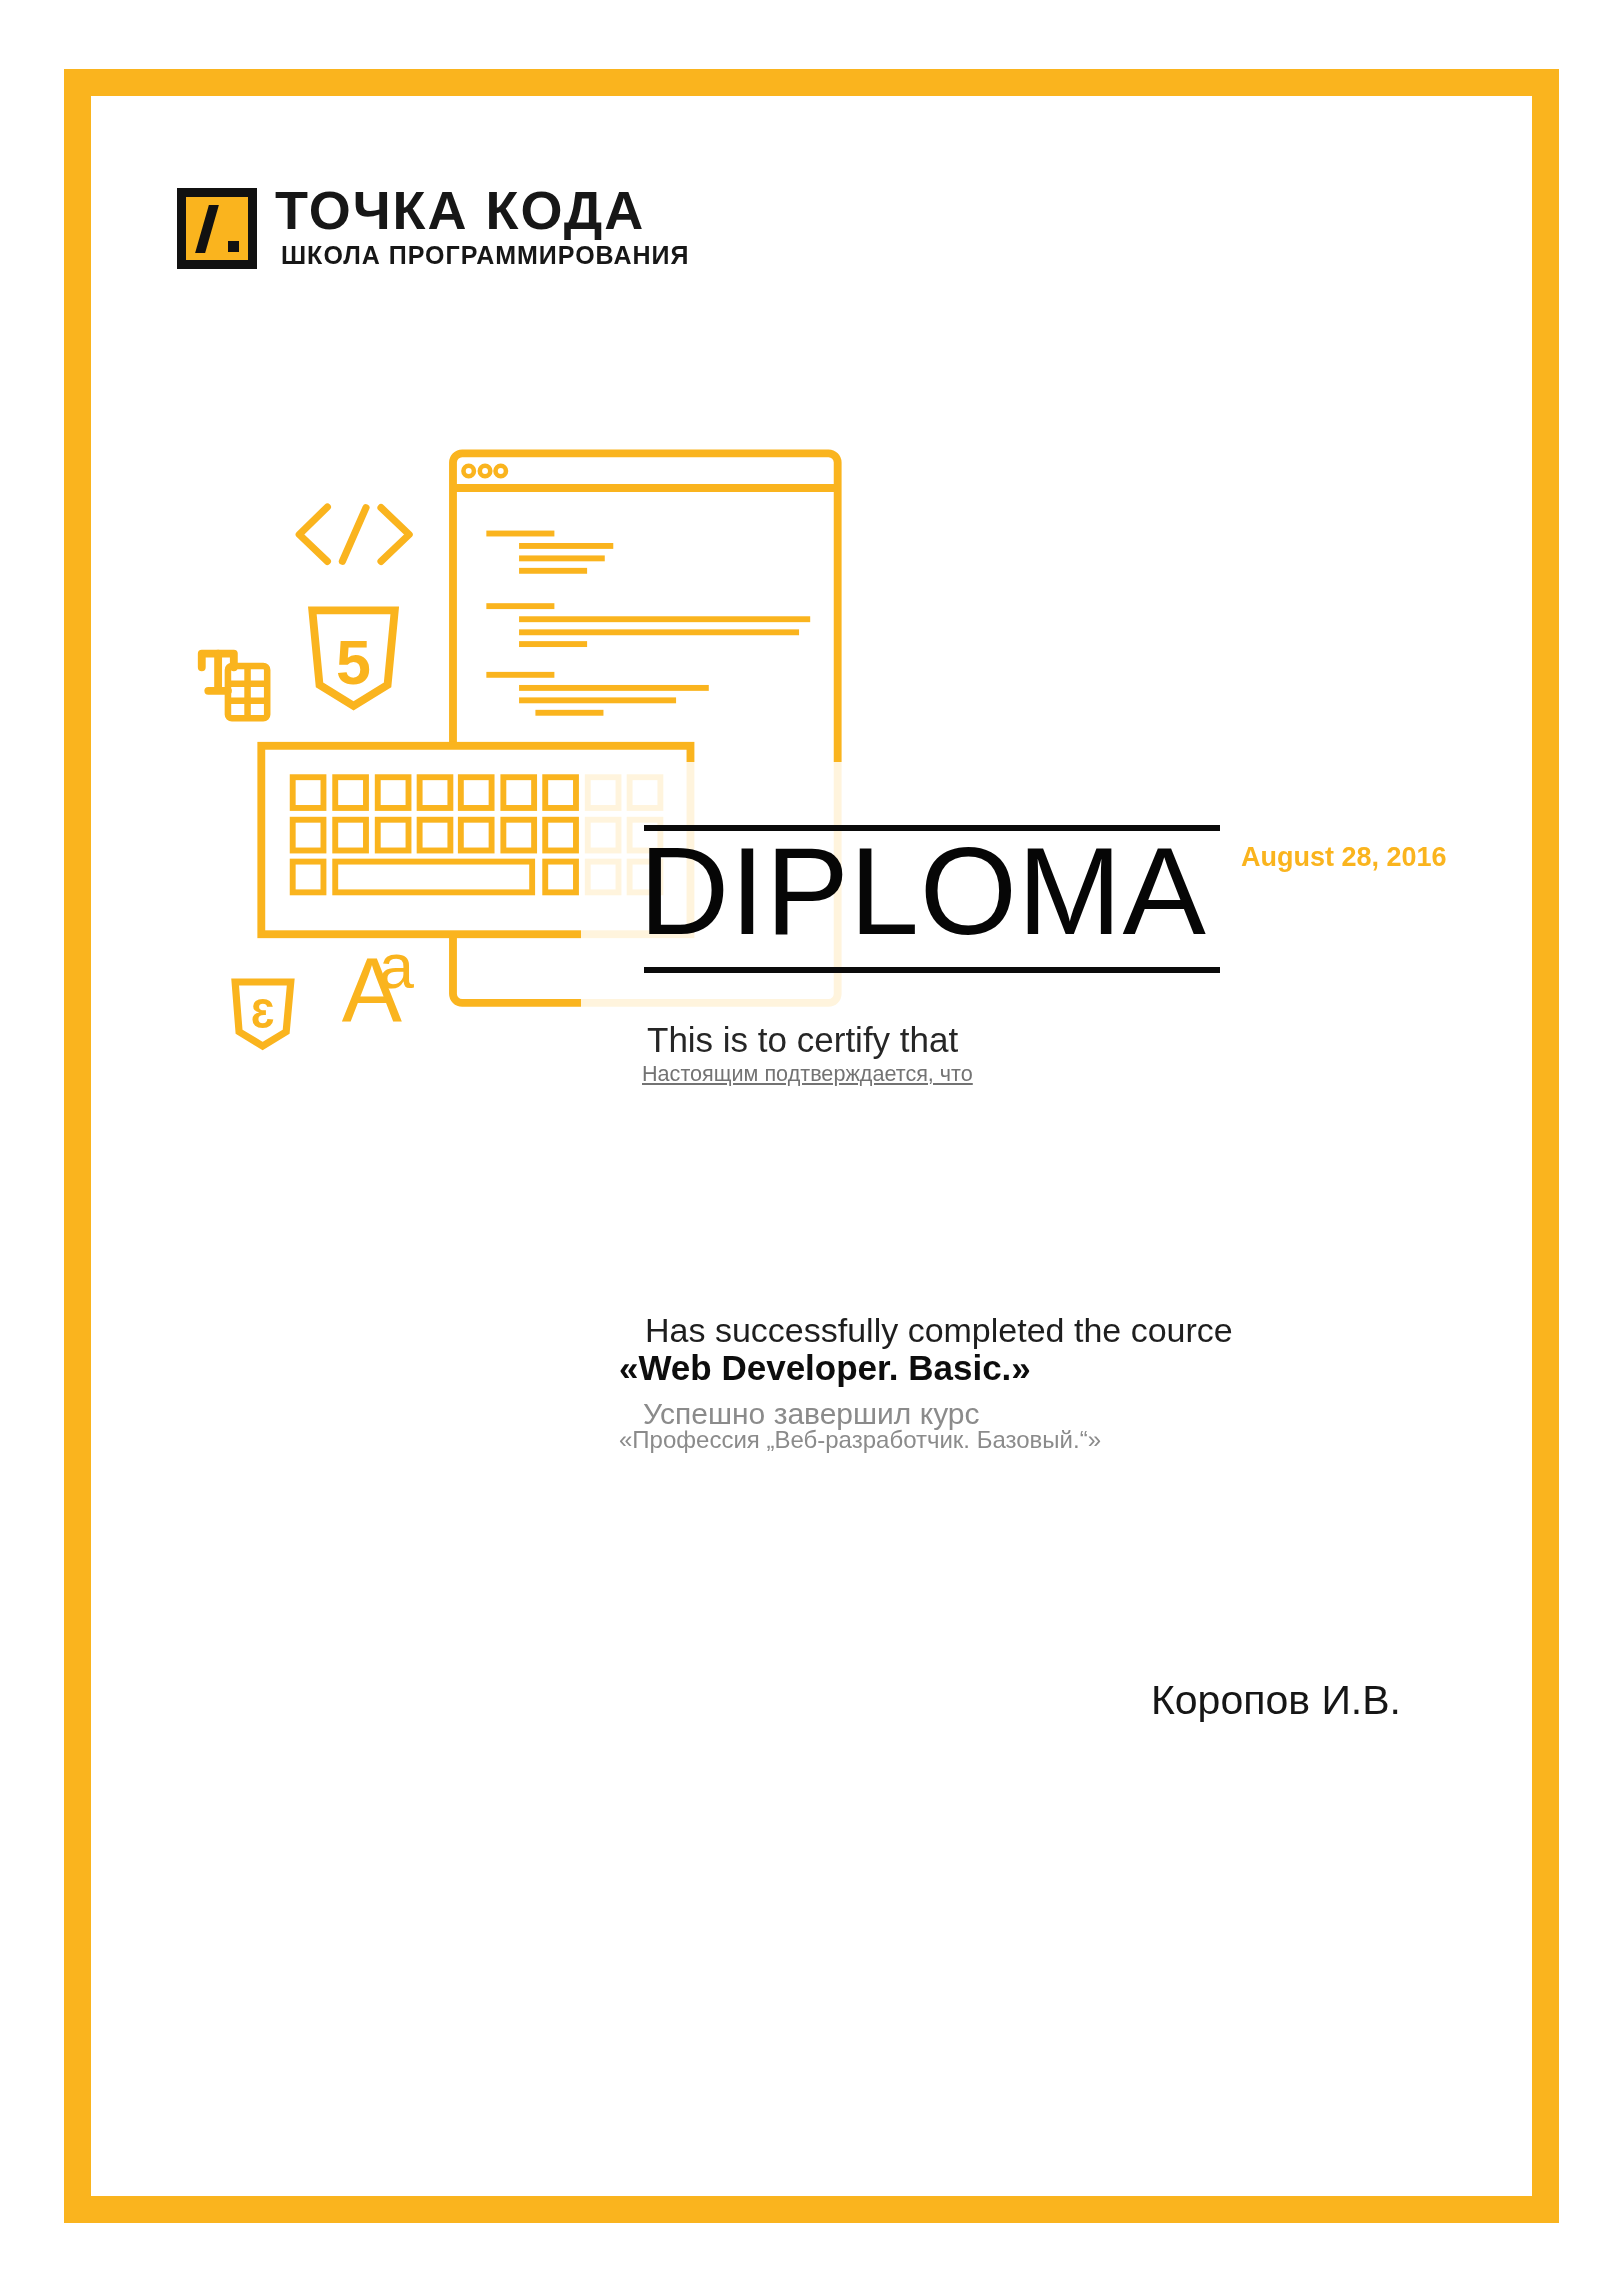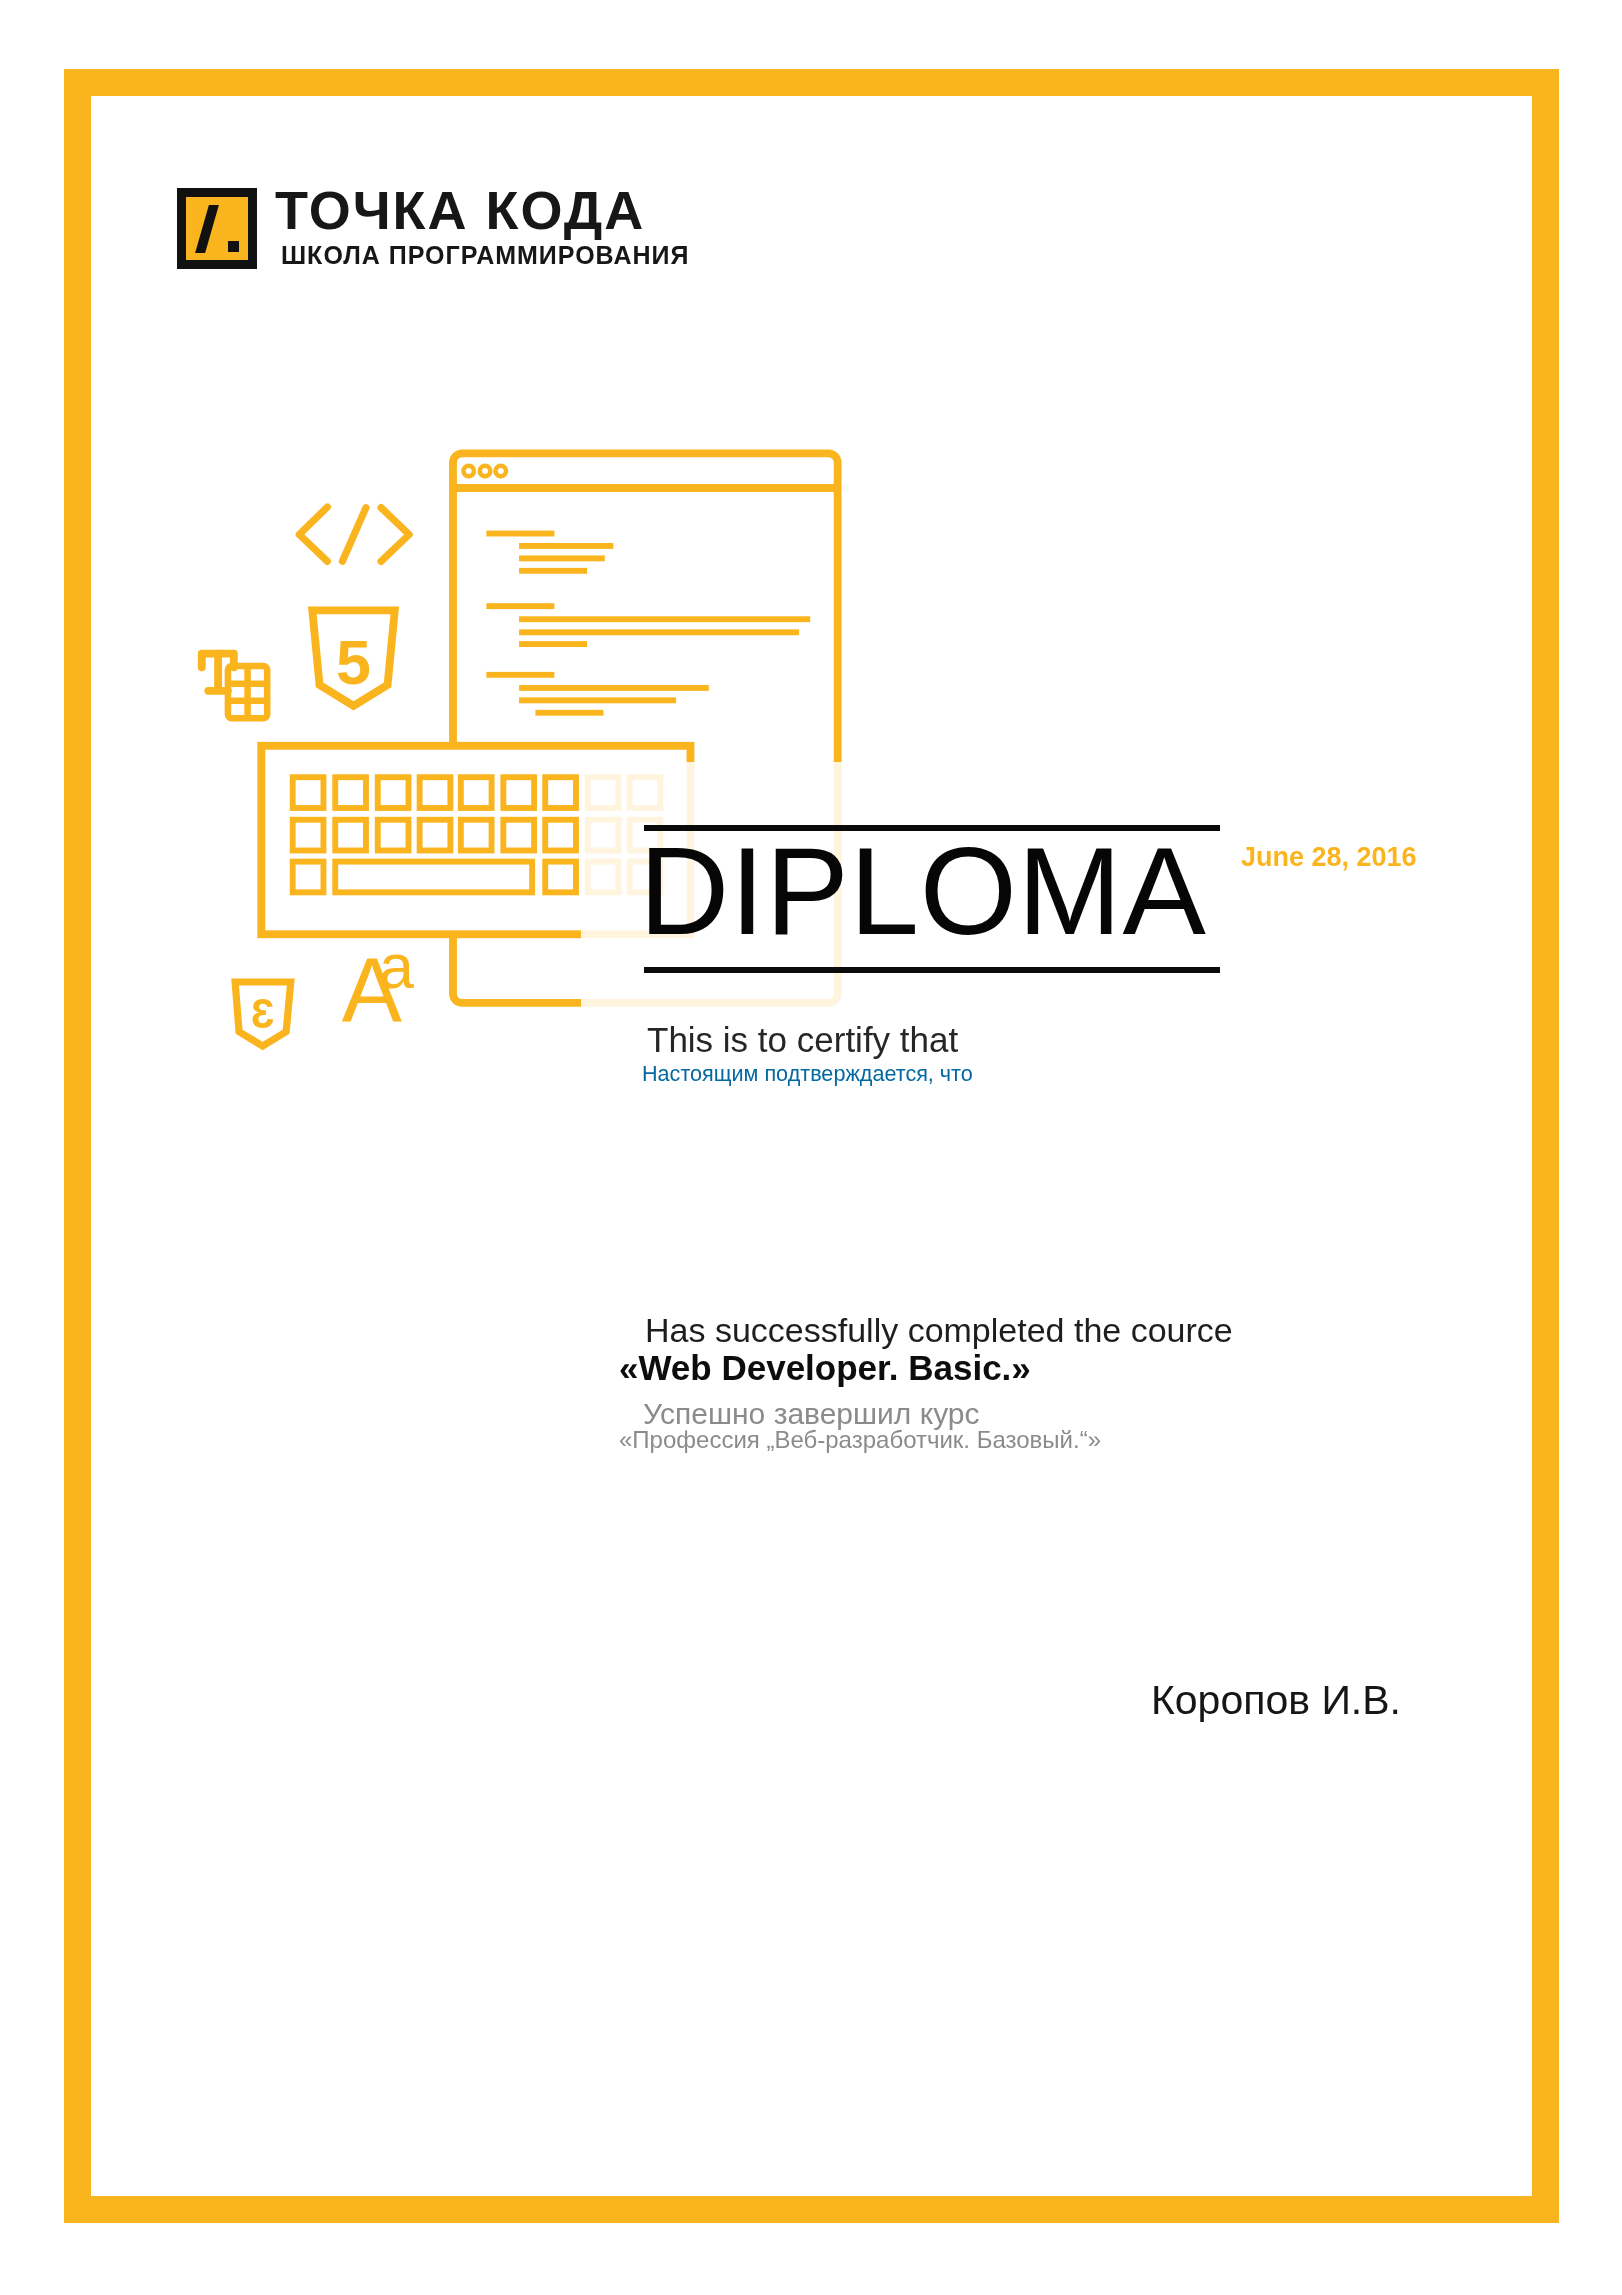--- a/index.html
+++ b/index.html
@@ -35,21 +35,21 @@
   
   .rule{position:absolute;background:#0a0a0a;height:5.9px;width:576px;left:644px;}
   .rule-top{top:825px;}
   .rule-bottom{top:967px;}
   .diploma-title{position:absolute;left:639px;top:828px;font-size:125px;font-weight:400;
                  letter-spacing:0.7px;color:#060606;line-height:1;white-space:nowrap;}
   .diploma-date{position:absolute;left:1241px;top:844px;font-size:27px;font-weight:700;
                 color:#FAB41E;line-height:1;white-space:nowrap;}
 
   .certify-en{position:absolute;left:647px;top:1022px;font-size:35px;color:#262626;line-height:1;white-space:nowrap;}
-  .certify-ru{position:absolute;left:642px;top:1063px;font-size:21.6px;color:#0369a1;line-height:1;white-space:nowrap;}
+  .certify-ru{position:absolute;left:642px;top:1063px;font-size:21.6px;color:#737373;line-height:1;white-space:nowrap;text-decoration:underline;}
 
   .completed-en{position:absolute;left:645px;top:1313px;font-size:34px;color:#1e1e1e;line-height:1;white-space:nowrap;}
   .course-en{position:absolute;left:619px;top:1350px;font-size:35px;font-weight:700;color:#0d0d0d;line-height:1;white-space:nowrap;}
   .completed-ru{position:absolute;left:643px;top:1399px;font-size:30px;color:#8B8B8B;line-height:1;white-space:nowrap;}
   .course-ru{position:absolute;left:619px;top:1428px;font-size:24px;color:#8B8B8B;line-height:1;white-space:nowrap;}
 
   .sig-role{position:absolute;left:174px;top:1727px;font-size:41px;font-weight:700;color:#161616;line-height:1;white-space:nowrap;}
   .sig-name{position:absolute;right:222px;top:1680px;font-size:41px;font-weight:400;color:#161616;line-height:1;white-space:nowrap;}
 
   .footer{position:absolute;left:175px;top:2046px;font-size:26px;line-height:35px;color:#8B8B8B;white-space:nowrap;}
@@ -167,21 +167,21 @@
         <text x="579" y="1510" font-size="96" font-weight="400" opacity="0">Aa</text>
         <text x="579" y="1510" font-size="96" font-weight="400">a</text>
       </g>
     </g>
   </svg>
 
   <div class="overlay"></div>
 
   <div class="rule rule-top"></div>
   <div class="diploma-title">DIPLOMA</div>
-  <div class="diploma-date">June 28, 2016</div>
+  <div class="diploma-date">August 28, 2016</div>
   <div class="rule rule-bottom"></div>
 
   <div class="certify-en">This is to certify that</div>
   <div class="certify-ru">Настоящим подтверждается, что</div>
 
   <div class="completed-en">Has successfully completed the cource</div>
   <div class="course-en">«Web Developer. Basic.»</div>
   <div class="completed-ru">Успешно завершил курс</div>
   <div class="course-ru">«Профессия „Веб-разработчик. Базовый.“»</div>
 

